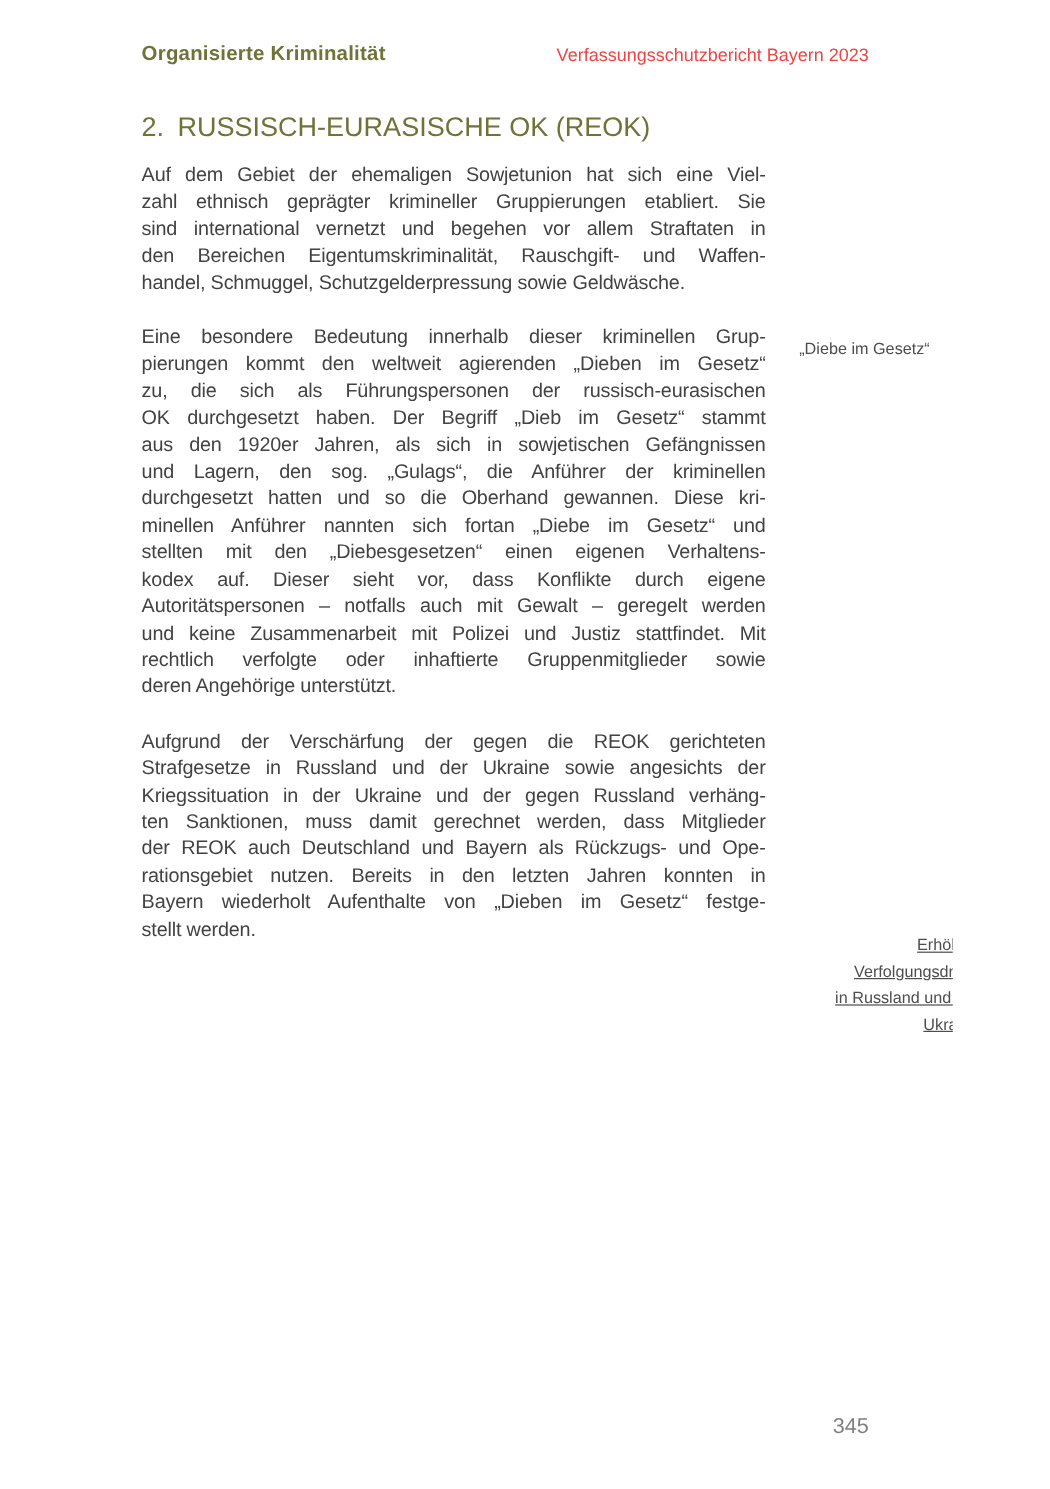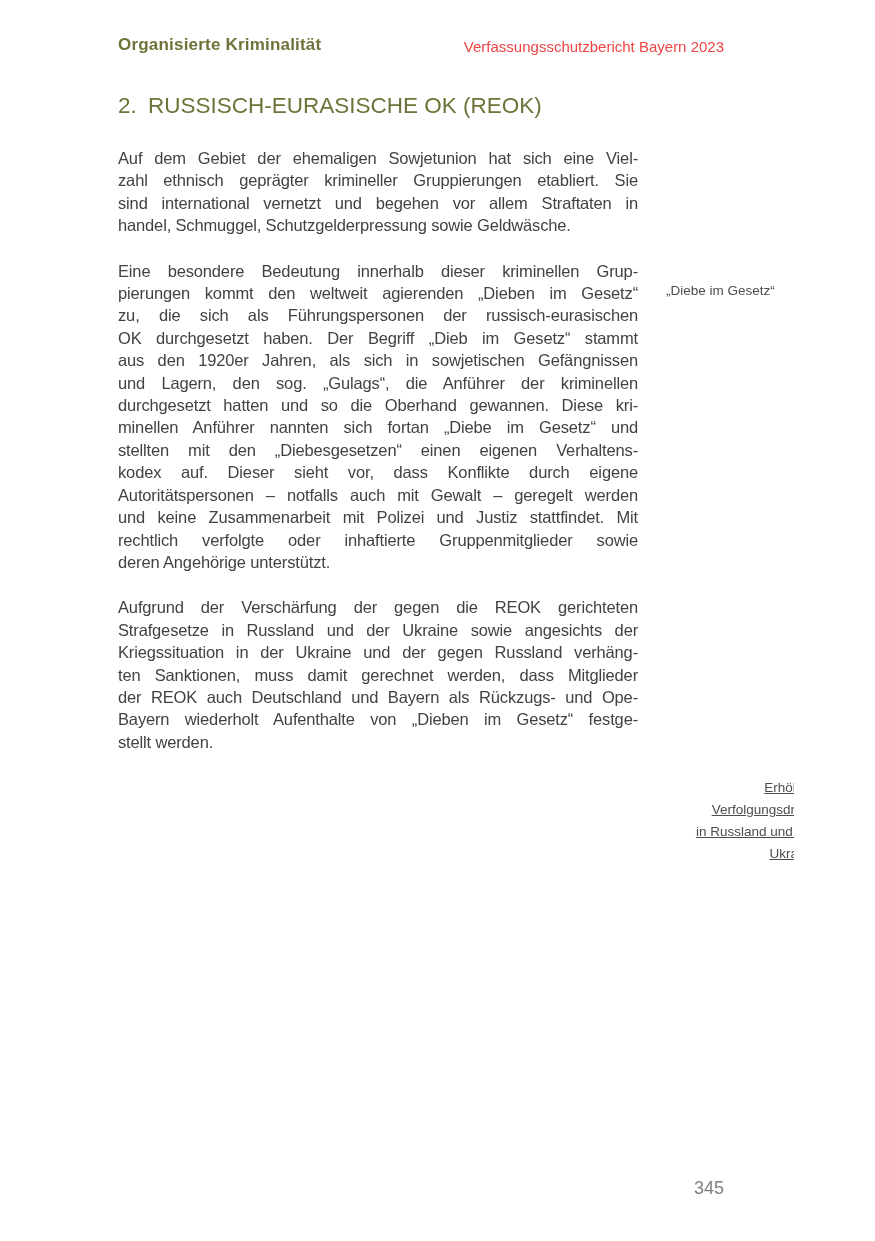--- a/index.html
+++ b/index.html
@@ -49,21 +49,21 @@
   }
   .heading .num {
     display: inline-block;
     width: 30px;
   }
 
   
   .body-col {
     position: absolute;
     left: 118px;
-    top: 147px;
+    top: 135px;
     width: 520px;
     font-size: 16.5px;
     letter-spacing: -0.15px;
     color: #424242;
   }
   .para {
     margin: 0 0 23px 0;
   }
   .bline {
     line-height: 22.4px;
@@ -122,20 +122,21 @@
 
   <div class="heading">
     <span class="num">2.</span><span>RUSSISCH-EURASISCHE OK (REOK)</span>
   </div>
 
   <div class="body-col">
     <div class="para">
         <div class="bline">Auf dem Gebiet der ehemaligen Sowjetunion hat sich eine Viel-</div>
         <div class="bline">zahl ethnisch geprägter krimineller Gruppierungen etabliert. Sie</div>
         <div class="bline">sind international vernetzt und begehen vor allem Straftaten in</div>
+        <div class="bline">den Bereichen Eigentumskriminalität, Rauschgift- und Waffen-</div>
         <div class="bline last">handel, Schmuggel, Schutzgelderpressung sowie Geldwäsche.</div>
       </div>
     <div class="para">
         <div class="bline">Eine besondere Bedeutung innerhalb dieser kriminellen Grup-</div>
         <div class="bline">pierungen kommt den weltweit agierenden „Dieben im Gesetz“</div>
         <div class="bline">zu, die sich als Führungspersonen der russisch-eurasischen</div>
         <div class="bline">OK durchgesetzt haben. Der Begriff „Dieb im Gesetz“ stammt</div>
         <div class="bline">aus den 1920er Jahren, als sich in sowjetischen Gefängnissen</div>
         <div class="bline">und Lagern, den sog. „Gulags“, die Anführer der kriminellen</div>
         <div class="bline">durchgesetzt hatten und so die Oberhand gewannen. Diese kri-</div>
@@ -146,20 +147,21 @@
         <div class="bline">und keine Zusammenarbeit mit Polizei und Justiz stattfindet. Mit</div>
         <div class="bline">rechtlich verfolgte oder inhaftierte Gruppenmitglieder sowie</div>
         <div class="bline last">deren Angehörige unterstützt.</div>
       </div>
     <div class="para">
         <div class="bline">Aufgrund der Verschärfung der gegen die REOK gerichteten</div>
         <div class="bline">Strafgesetze in Russland und der Ukraine sowie angesichts der</div>
         <div class="bline">Kriegssituation in der Ukraine und der gegen Russland verhäng-</div>
         <div class="bline">ten Sanktionen, muss damit gerechnet werden, dass Mitglieder</div>
         <div class="bline">der REOK auch Deutschland und Bayern als Rückzugs- und Ope-</div>
+        <div class="bline">rationsgebiet nutzen. Bereits in den letzten Jahren konnten in</div>
         <div class="bline">Bayern wiederholt Aufenthalte von „Dieben im Gesetz“ festge-</div>
         <div class="bline last">stellt werden.</div>
       </div>
   </div>
 
   <div class="mnote mnote-1">„Diebe im Gesetz“</div>
 
   <div class="mnote mnote-2">
       <div class="nline">Erhöhter</div>
       <div class="nline">Verfolgungsdruck</div>

